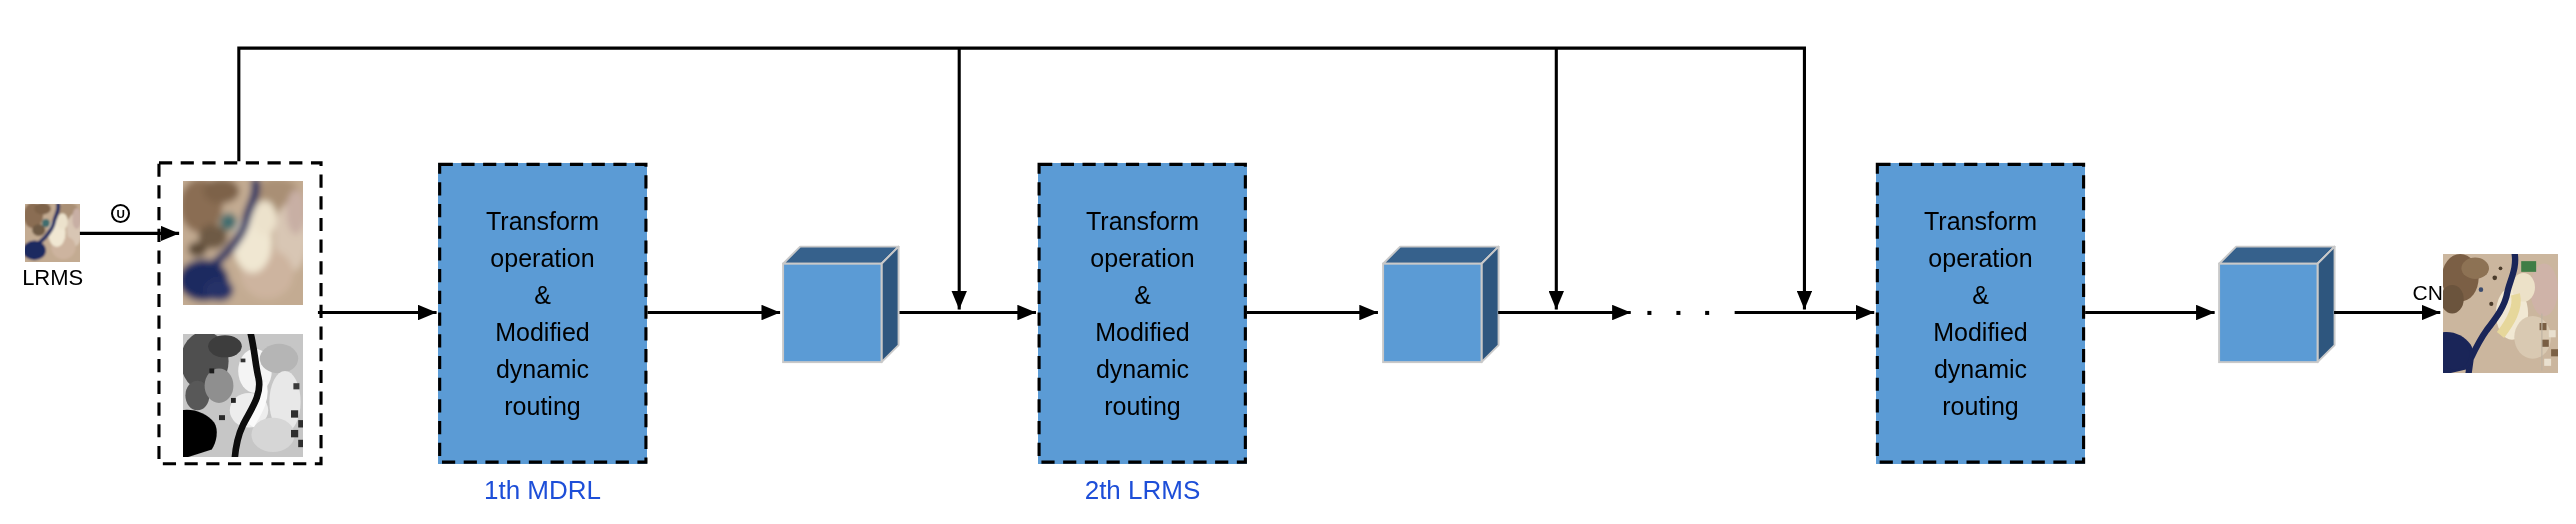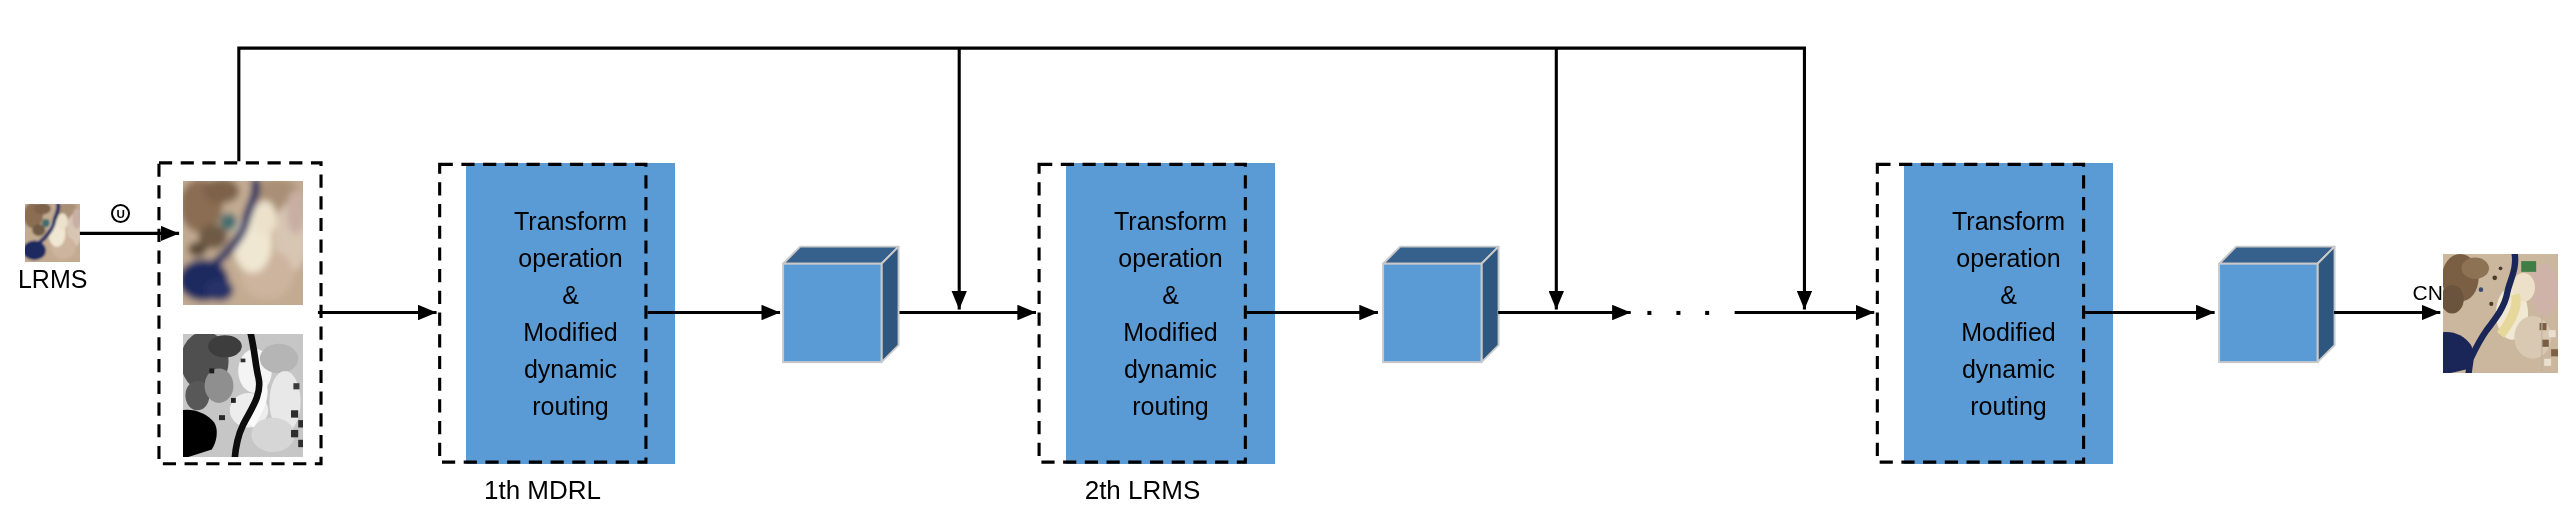--- a/index.html
+++ b/index.html
@@ -7,31 +7,31 @@
     position:relative; width:2576px; height:525px; background:#ffffff;
     font-family:"Liberation Sans", sans-serif; overflow:hidden; color:#000;
   }
   .abs { position:absolute; }
   .imgbox { position:absolute; display:block; }
   .imgbox svg { display:block; width:100%; height:100%; }
 
   .mdrl-box {
     position:absolute; top:163px; width:209px; height:301px;
     background:#5b9bd5; box-sizing:border-box;
-    display:flex; align-items:center; justify-content:center;margin-left:28px;
+    display:flex; align-items:center; justify-content:center;
   }
   .mdrl-text {
     white-space:pre-line; text-align:center;
     font-size:25px; line-height:37px; color:#000;
   }
   .mdrl-caption {
     position:absolute; top:475px; width:209px; text-align:center;
-    font-size:26px; color:#000000;
-  }
-  #lrms-label { left:6.2px; top:265px; width:93px; text-align:center; font-size:25px; }
+    font-size:26px; color:#1d4ed8;
+  }
+  #lrms-label { left:6.2px; top:265px; width:93px; text-align:center; font-size:22px; }
   #cnn-label  { left:2334px; top:281px; width:124px; text-align:right; font-size:21px; }
   #upsample-symbol {
     left:111px; top:204px; width:19.4px; height:19.4px;
     border:2.3px solid #000; border-radius:50%; box-sizing:border-box;
     display:flex; align-items:center; justify-content:center;
     font-size:11.6px; font-weight:bold; background:#fff;
   }
   #ellipsis-dots {
     left:1644px; top:303px; width:78px; text-align:center;
     font-size:16.3px; letter-spacing:9.3px; line-height:18.6px;

